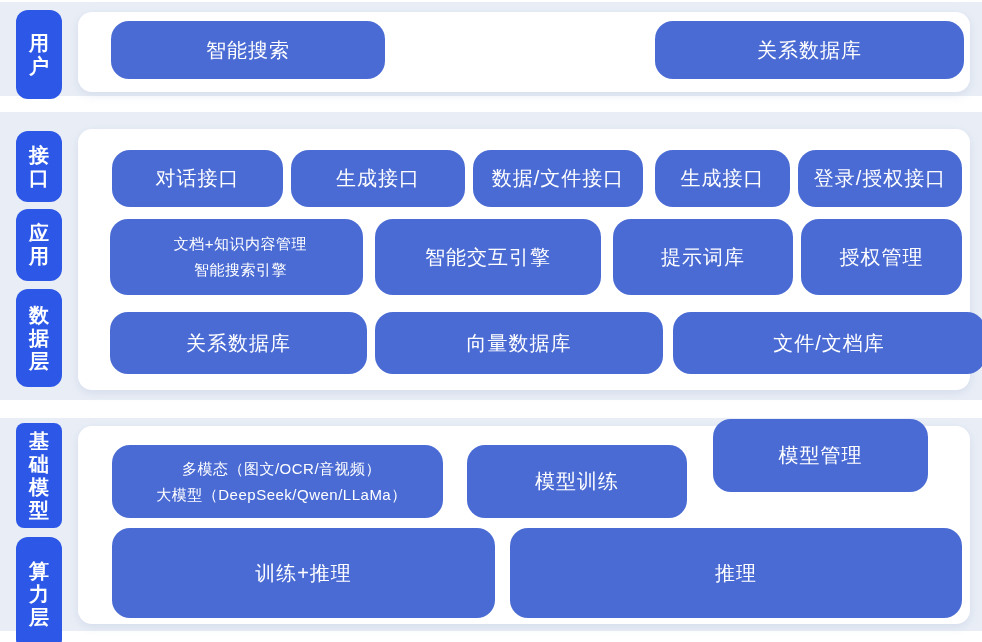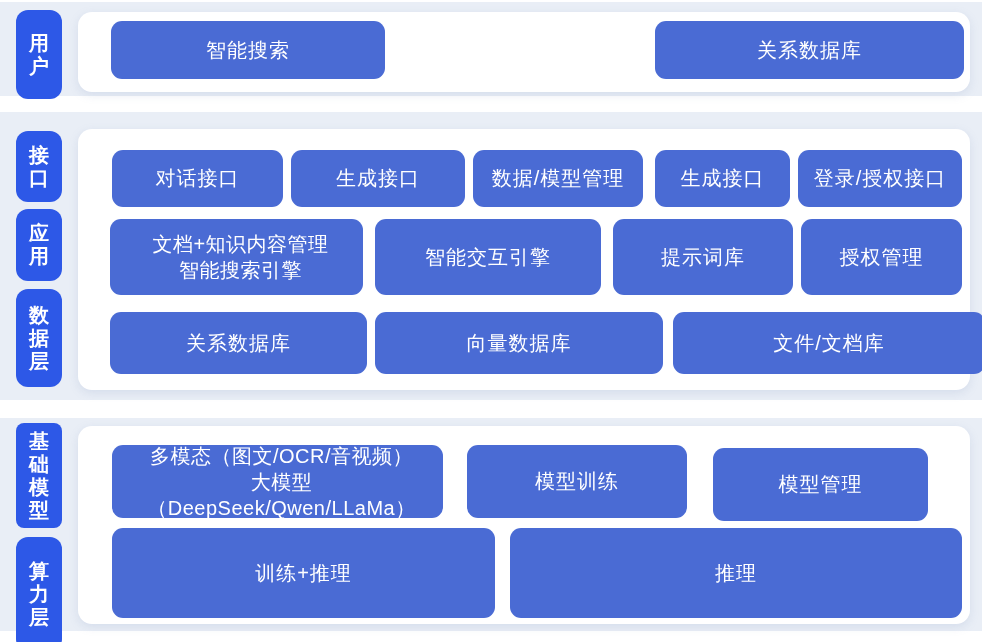--- a/index.html
+++ b/index.html
@@ -21,25 +21,25 @@
         color:#ffffff;font-size:20px;font-weight:bold;line-height:23px;
         display:flex;align-items:center;justify-content:center;text-align:center;
         word-break:break-all;overflow:hidden;box-sizing:border-box;padding:12px 12px;}
   #pill-user{top:10px;height:89px;}
   #pill-interface{top:131px;height:71px;}
   #pill-application{top:209px;height:72px;}
   #pill-data-layer{top:289px;height:98px;}
   #pill-base-model{top:423px;height:105px;border-radius:8px;}
   #pill-compute-layer{top:537px;height:114px;}
 
-  .box{position:absolute;background:#4a6bd4;border-radius:11px;color:#ffffff;
+  .box{position:absolute;background:#4a6bd4;border-radius:18px;color:#ffffff;
        display:flex;align-items:center;justify-content:center;text-align:center;
        font-size:20px;letter-spacing:1px;line-height:27px;white-space:pre-line;
        box-sizing:border-box;padding:2px 8px;}
-  .box.small-text{font-size:20px;letter-spacing:0.5px;line-height:26px;padding-left:16px;}
+  .box.small-text{font-size:15px;letter-spacing:0.5px;line-height:26px;padding-left:16px;}
 </style>
 </head>
 <body>
 
 <div id="stage">
 
   <div class="band" id="band-1"></div>
   <div class="band" id="band-2"></div>
   <div class="band" id="band-3"></div>
 
@@ -52,35 +52,35 @@
   <div class="pill" id="pill-application">应用</div>
   <div class="pill" id="pill-data-layer">数据层</div>
   <div class="pill" id="pill-base-model">基础模型</div>
   <div class="pill" id="pill-compute-layer">算力层</div>
 
   <div class="box" style="left:111px;top:21px;width:274px;height:58px">智能搜索</div>
   <div class="box" style="left:655px;top:21px;width:309px;height:58px">关系数据库</div>
 
   <div class="box" style="left:112px;top:150px;width:171px;height:57px">对话接口</div>
   <div class="box" style="left:291px;top:150px;width:174px;height:57px">生成接口</div>
-  <div class="box" style="left:473px;top:150px;width:170px;height:57px">数据/模型管理</div>
+  <div class="box" style="left:473px;top:150px;width:170px;height:57px">数据/文件接口</div>
   <div class="box" style="left:655px;top:150px;width:135px;height:57px">生成接口</div>
   <div class="box" style="left:798px;top:150px;width:164px;height:57px">登录/授权接口</div>
 
   <div class="box small-text" style="left:110px;top:219px;width:253px;height:76px">文档+知识内容管理
 智能搜索引擎</div>
   <div class="box" style="left:375px;top:219px;width:226px;height:76px">智能交互引擎</div>
   <div class="box" style="left:613px;top:219px;width:180px;height:76px">提示词库</div>
   <div class="box" style="left:801px;top:219px;width:161px;height:76px">授权管理</div>
 
   <div class="box" style="left:110px;top:312px;width:257px;height:62px">关系数据库</div>
   <div class="box" style="left:375px;top:312px;width:288px;height:62px">向量数据库</div>
   <div class="box" style="left:673px;top:312px;width:312px;height:62px">文件/文档库</div>
 
   <div class="box small-text" style="left:112px;top:445px;width:331px;height:73px">多模态（图文/OCR/音视频）
 大模型（DeepSeek/Qwen/LLaMa）</div>
   <div class="box" style="left:467px;top:445px;width:220px;height:73px">模型训练</div>
-  <div class="box" style="left:713px;top:448px;width:215px;height:73px">模型管理</div>
+  <div class="box" style="left:713px;top:419px;width:215px;height:73px">模型管理</div>
 
   <div class="box" style="left:112px;top:528px;width:383px;height:90px">训练+推理</div>
   <div class="box" style="left:510px;top:528px;width:452px;height:90px">推理</div>
 
 </div>
 
 </body></html>

